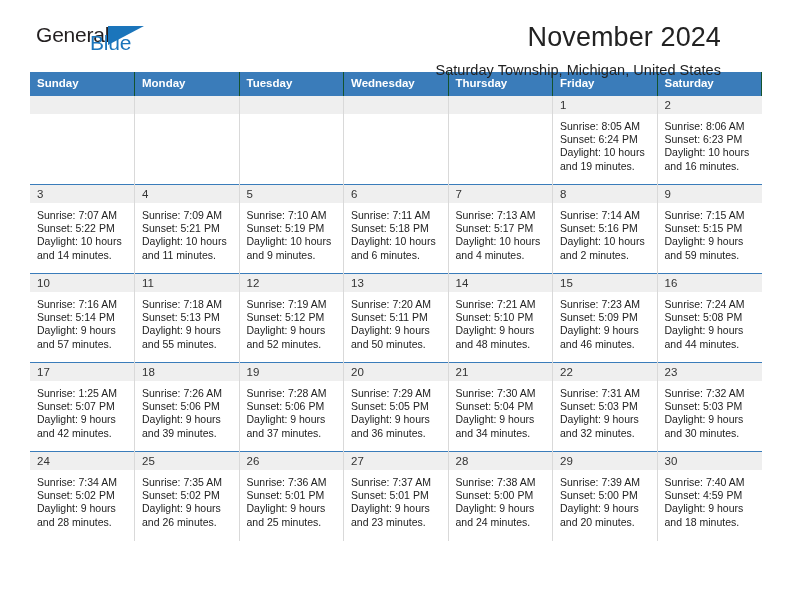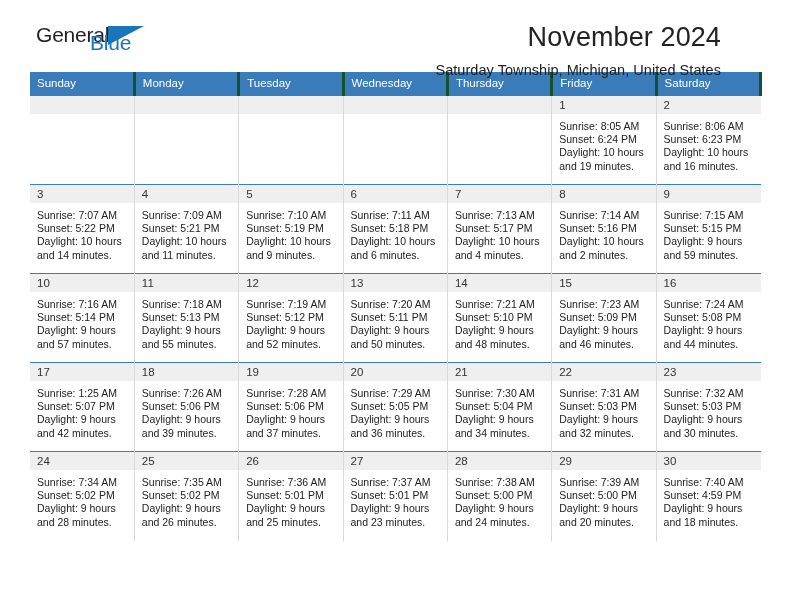--- a/index.html
+++ b/index.html
@@ -90,25 +90,25 @@
   
   .calendar {
     width: 732px;
     border-collapse: collapse;
     table-layout: fixed;
   }
 
   .dow-row th {
     background: #3a7cba;
     color: #ffffff;
-    font-weight: normal;
+    font-weight: bold;
     font-size: 11.5px;
     text-align: left;
     padding: 5px 0 6px 7px;
-    border-right: 3px solid #14532d;
+    border-right: 1px solid #14532d;
     height: 19px;
     box-sizing: border-box;
   }
 
   .week-row td {
     vertical-align: top;
     padding: 0;
     border-top: 1px solid #3a7cba;
     border-right: 1px solid #d9d9d9;
     height: 89px;

